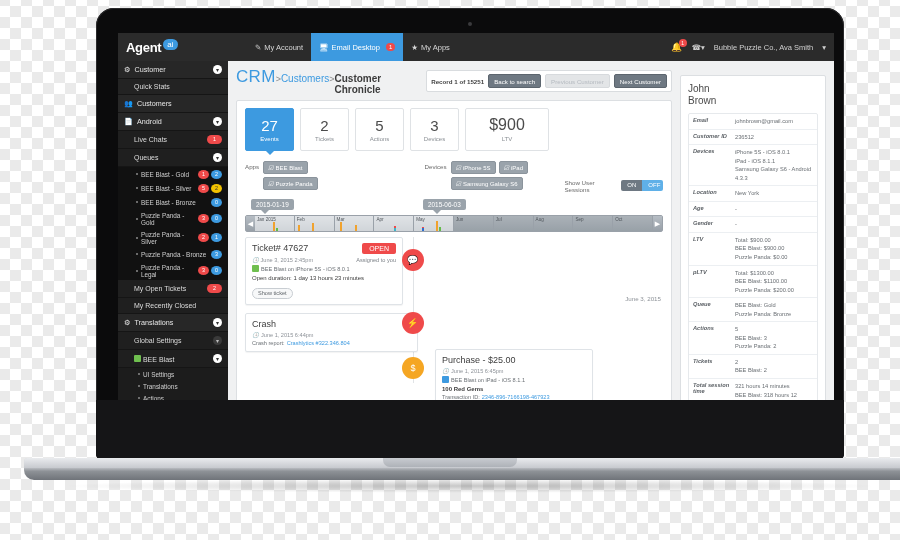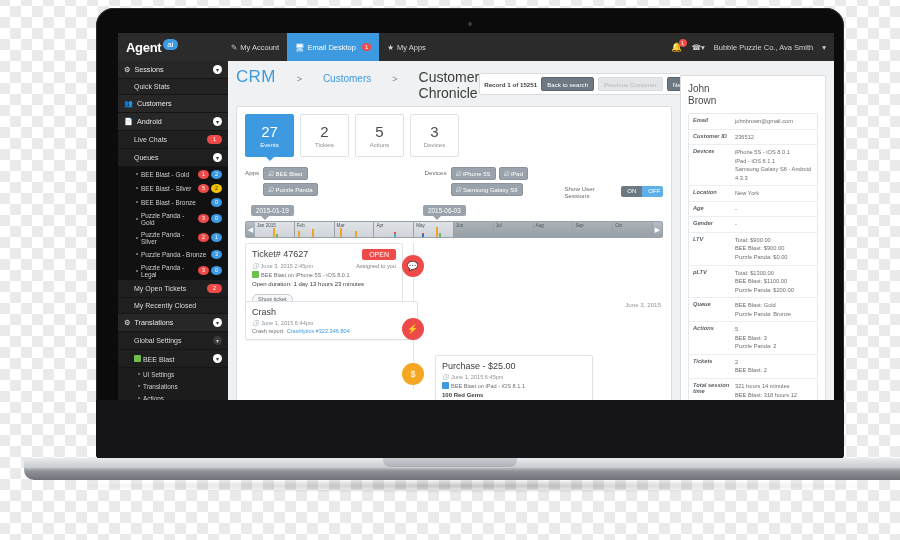--- a/index.html
+++ b/index.html
@@ -30,21 +30,21 @@
     position:absolute;left:24px;top:458px;width:892px;height:10px;
     background:linear-gradient(#e9ebee,#c6c9ce);
     border-radius:4px 4px 0 0;
   }
   .notch{position:absolute;left:383px;top:458px;width:134px;height:9px;
     background:linear-gradient(#c8cbd0,#aeb2b8);border-radius:0 0 7px 7px;}
   .base-shadow{position:absolute;left:60px;top:479px;width:820px;height:14px;
     background:radial-gradient(ellipse at center, rgba(0,0,0,.22), rgba(0,0,0,0) 70%);}
 
   
-  .topbar{height:28px;background:#2b2b2b;display:flex;align-items:center;position:relative;}
+  .topbar{height:28px;background:#2b2b2b;display:flex;align-items:center;position:relative;gap:24px;}
   .logo{width:79px;height:28px;display:flex;align-items:center;padding-left:8px;box-sizing:border-box;}
   .logo-text{color:#fff;font-size:13px;font-weight:bold;letter-spacing:-.3px;}
   .logo-ai{display:inline-block;background:#3d9ae0;color:#fff;font-size:8px;border-radius:7px;
     padding:1px 4px;margin-left:2px;position:relative;top:-3px;}
   .topnav{display:flex;align-items:stretch;height:28px;margin-left:26px;}
   .topnav-item{display:flex;align-items:center;gap:3px;padding:0 8px;color:#d7d7d7;font-size:7.5px;
     white-space:nowrap;}
   .topnav-item.active{background:#3d9ae0;color:#fff;}
   .pill{background:#ef4a4a;color:#fff;border-radius:7px;font-size:6px;padding:1px 3px;margin-left:3px;}
   .topright{position:absolute;right:8px;top:0;height:28px;display:flex;align-items:center;gap:9px;color:#d0d0d0;font-size:7.5px;}
@@ -77,25 +77,25 @@
   .circ-caret.ghost{background:#3a3a3a;color:#bbb;}
   .sb-child{padding:2.6px 6px 2.6px 20px;color:#cfcfcf;font-size:6.4px;display:flex;align-items:center;gap:3px;}
   .appicon{width:7px;height:7px;border-radius:1px;display:inline-block;}
   .app-bee{background:#6fbf4f;}
 
   
   .main{flex:1;background:#f0f1f2;overflow:hidden;position:relative;display:flex;}
   .content{flex:1;padding:6px 0 0 8px;box-sizing:border-box;overflow:hidden;}
 
   .crumb-row{display:flex;align-items:center;justify-content:space-between;padding-right:8px;}
-  .crumb{display:flex;align-items:baseline;gap:21px;font-size:11px;color:#4a4a4a;}
+  .crumb{display:flex;align-items:baseline;gap:0;font-size:11px;color:#4a4a4a;}
   .crumb .crm{font-size:17px;color:#3d9ae0;font-weight:300;letter-spacing:.3px;}
   .crumb .lnk{color:#3d9ae0;font-size:10px;}
   .crumb .sep{color:#888;font-size:9px;}
-  .crumb .cur{font-size:14px;color:#3c3c3c;}
+  .crumb .cur{font-size:10px;color:#3c3c3c;font-weight:bold;}
 
   .recbox{background:#fff;border:1px solid #d9dcdf;border-radius:2px;padding:3px 4px;display:flex;align-items:center;gap:4px;}
   .reclbl{font-size:6.2px;color:#444;font-weight:bold;white-space:nowrap;}
   .btn{font-size:6.2px;color:#fff;background:#6e7882;border:1px solid #5c656e;border-radius:2px;padding:2.5px 5px;white-space:nowrap;}
   .btn.disabled{background:#e3e5e7;color:#b5bac0;border-color:#d7dadd;}
 
   .panel{background:#fff;border:1px solid #dcdfe2;border-radius:2px;margin-top:5px;padding:7px 8px;
     margin-right:8px;box-sizing:border-box;height:317px;position:relative;overflow:hidden;}
 
   .stats{display:flex;gap:6px;}
@@ -215,21 +215,21 @@
       </div>
     </div>
 
     <div class="body-row">
 
       <div class="sidebar">
 
         <div class="sb-group">
           <span class="l">
               <span>⚙</span>
-              <span>Sessions</span>
+              <span>Customer</span>
             </span>
           <span class="circ-caret">▾</span>
         </div>
         <div class="sb-sub">
           <span>Quick Stats</span>
         </div>
         <div class="sb-group">
           <span class="l">
               <span>👥</span>
               <span>Customers</span>
@@ -402,20 +402,24 @@
                 <span class="v">2</span>
                 <span class="k">Tickets</span>
               </div>
               <div class="stat">
                 <span class="v">5</span>
                 <span class="k">Actions</span>
               </div>
               <div class="stat">
                 <span class="v">3</span>
                 <span class="k">Devices</span>
+              </div>
+              <div class="stat wide">
+                <span class="v">$900</span>
+                <span class="k">LTV</span>
               </div>
             </div>
 
             <div class="filters">
               <div class="fgroup">
                 <span class="fl">Apps</span>
                 <span class="chips">
                   <span class="chip">
                       <i class="chk">☑</i>
                       <span>BEE Blast</span>
@@ -506,21 +510,21 @@
                     <i class="appicon app-bee"></i>
                   <span>BEE Blast on iPhone 5S - iOS 8.0.1</span>
                   </div>
                 <div class="strong"><span>Open duration:</span>
                   <span>1 day 13 hours 23 minutes</span></div>
                 <div class="showticket">Show ticket</div>
               </div>
               <div class="bubble bub-red" style="left:157px;top:12px">💬</div>
               <div class="datelabel" style="top:58px;right:2px">June 3, 2015</div>
 
-              <div class="card" style="left:0;top:58px;width:173px">
+              <div class="card" style="left:0;top:76px;width:173px">
                 <div class="ttl">Crash</div>
                 <div class="meta">
                     <i>🕔</i> 
                     <span>June 1, 2015 6:44pm</span>
                   </div>
                 <div class="meta2">
                     <span>Crash report:</span>
                   <span class="lnkblue">Crashlytics #322.346.804</span>
                   </div>
               </div>

